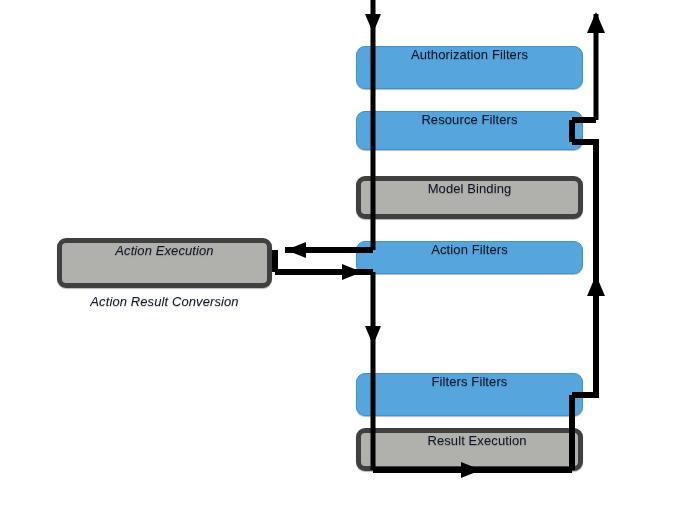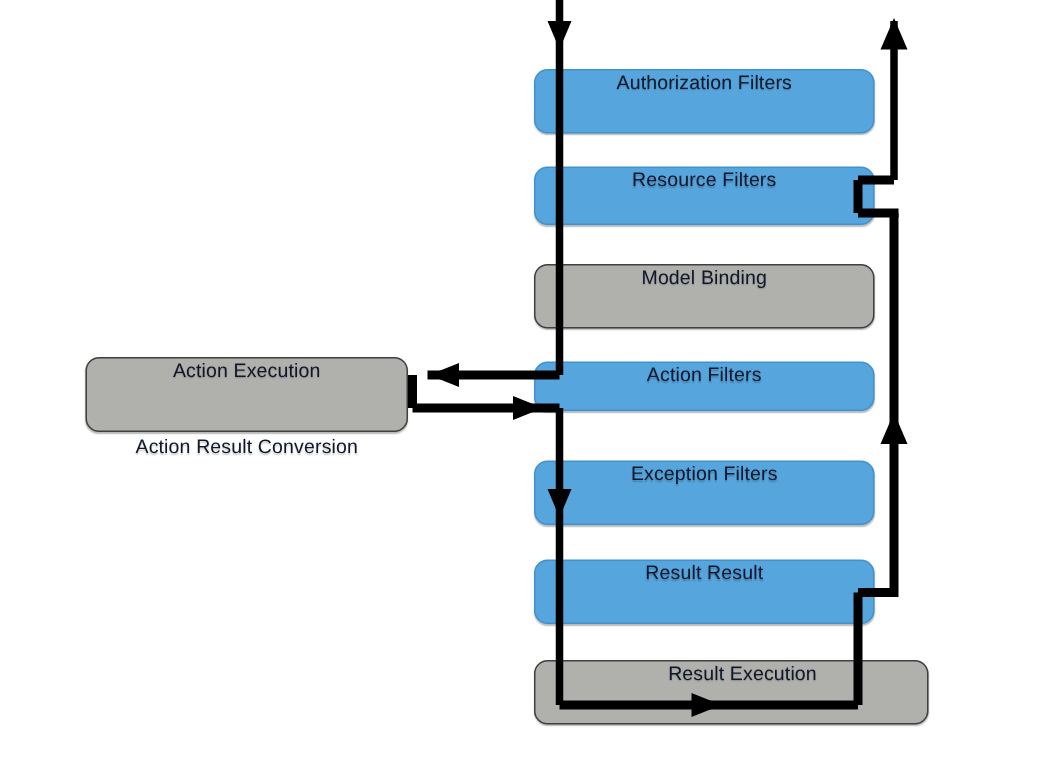--- a/index.html
+++ b/index.html
@@ -31,21 +31,21 @@
     letter-spacing: 0.1px;
     z-index: 2;
     box-shadow: 0 1px 1px rgba(0,0,0,0.28);
   }
   .node.blue {
     background: #56a5dd;
     border: 1px solid #3e93cf;
   }
   .node.gray {
     background: #b0b0ac;
-    border: 1px solid #404040;
+    border: 5px solid #404040;
   }
   .node .label {
     display: block;
     text-shadow: 0 1px 1px rgba(0,0,0,0.22);
     padding: 0 6px;
   }
   .node .label .l2 {
     display: block;
     margin-top: 36px;
   }
@@ -74,33 +74,30 @@
   </div>
 
   <div class="node gray" style="left:356px; top:176px; width:227px; height:43px;">
     <span class="label">Model Binding</span>
   </div>
 
   <div class="node blue" style="left:356px; top:241px; width:227px; height:33px;">
     <span class="label">Action Filters</span>
   </div>
 
-  <div class="node blue" style="left:356px; top:307px; width:227px; height:43px;">
-    <span class="label">Exception Filters</span>
+
+  <div class="node blue" style="left:356px; top:373px; width:227px; height:43px;">
+    <span class="label">Filters Filters</span>
   </div>
 
-  <div class="node blue" style="left:356px; top:373px; width:227px; height:43px;">
-    <span class="label">Result Result</span>
-  </div>
-
-  <div class="node gray" style="left:356px; top:440px; width:263px; height:43px;padding-left:15px;">
+  <div class="node gray" style="left:356px; top:428px; width:227px; height:43px;padding-left:15px;">
     <span class="label">Result Execution</span>
   </div>
 
-  <div class="node gray" style="left:57px; top:238px; width:215px; height:50px;">
+  <div class="node gray" style="left:57px; top:238px; width:215px; height:50px;font-style:italic;">
     <span class="label">
       <span class="l1">Action Execution</span>
       <span class="l2">Action Result Conversion</span>
     </span>
   </div>
 
   <svg id="flow" viewBox="0 0 700 519" width="700" height="519">
 
     <path d="M373,0 L373,250" stroke="#000000" stroke-width="5" fill="none"></path>
     <polygon points="373,33 365,14 381,14" fill="#000000"></polygon>

